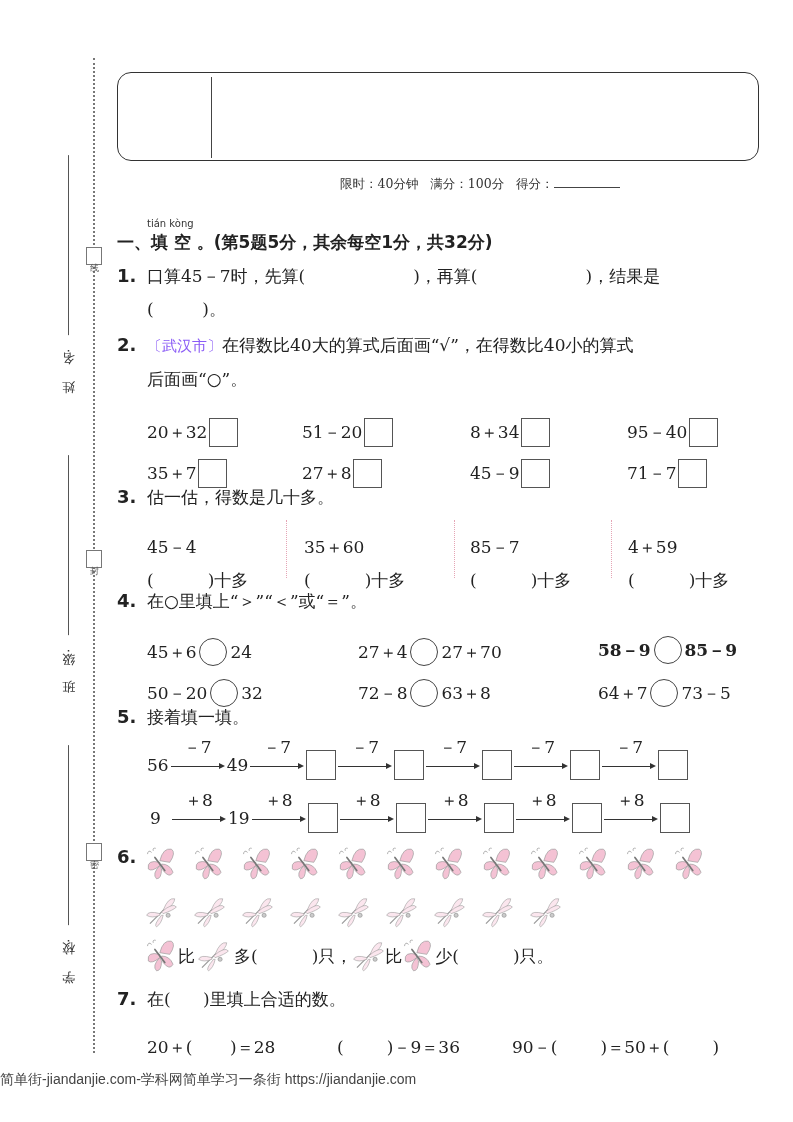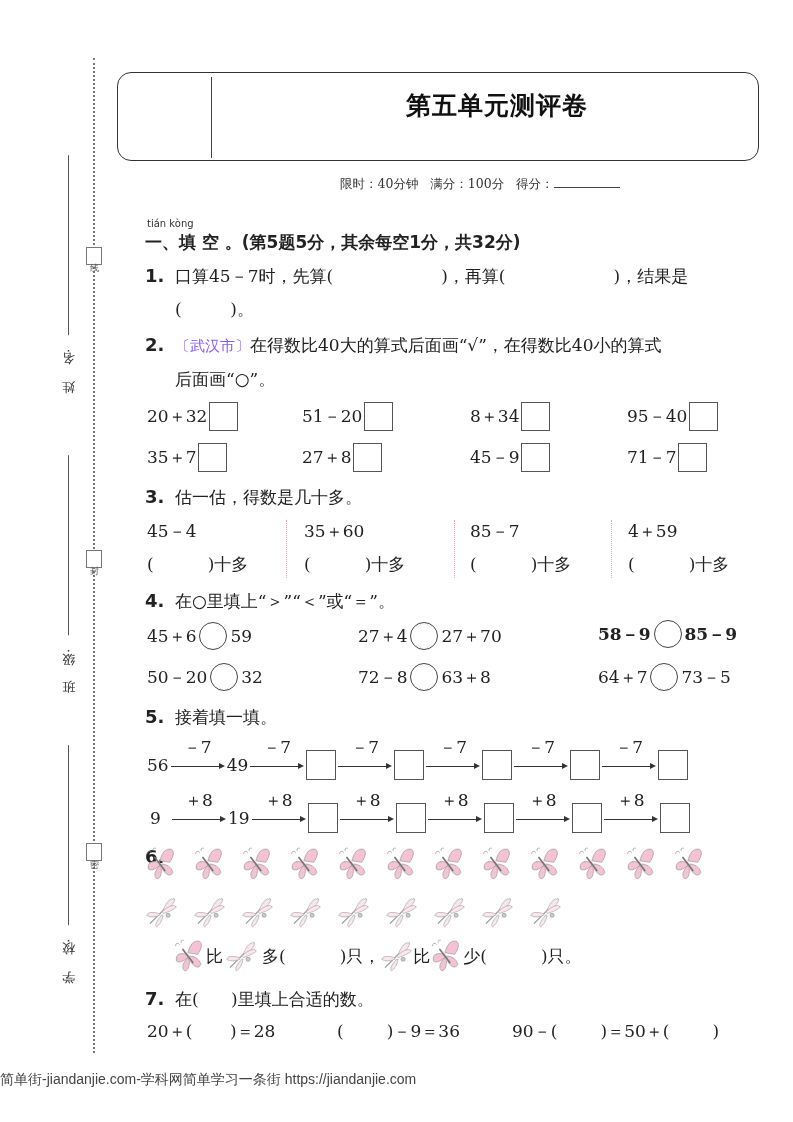--- a/index.html
+++ b/index.html
@@ -16,27 +16,27 @@
   
   .header-box { position: absolute; left: 117px; top: 72px; width: 642px; height: 89px; border: 1px solid #333; border-radius: 14px; }
   .header-box .vline { position: absolute; left: 93px; top: 4px; height: 81px; border-left: 1px solid #444; }
   .title { position: absolute; left: 0; right: 0; top: 16px; text-align: center; padding-left: 118px; font-family: "DejaVu Sans", sans-serif; font-weight: bold; font-size: 25px; color: #111; letter-spacing: 1px; }
   .subtitle { position: absolute; left: 0; right: 0; top: 57px; text-align: center; padding-left: 118px; font-family: "DejaVu Sans", sans-serif; font-size: 12px; color: #222; }
 
   .meta { position: absolute; top: 176px; left: 340px; font-size: 12.5px; color: #333; white-space: pre; }
   .meta .blank { display: inline-block; width: 66px; border-bottom: 1px solid #444; height: 12px; vertical-align: baseline; }
 
   .content { position: absolute; left: 117px; top: 0; width: 650px; }
-  .row { position: absolute; left: 0; white-space: nowrap; font-size: 17px; margin-left: 28px; }
+  .row { position: absolute; left: 0; white-space: nowrap; font-size: 17px; }
   .qnum { font-family: "DejaVu Sans", sans-serif; font-weight: bold; font-size: 18px; display: inline-block; width: 30px; }
   .sec { font-family: "DejaVu Sans", sans-serif; font-weight: bold; font-size: 17px; }
   .pinyin { position: absolute; font-family: "DejaVu Sans", sans-serif; font-size: 10px; color: #333; }
   .tag { color: #8b5cf6; font-size: 15px; }
 
-  .cell { position: absolute; white-space: nowrap; font-size: 17px; display: flex; align-items: center; }
+  .cell { position: absolute; white-space: nowrap; font-size: 17px; display: flex; align-items: center; margin-top: 16px; }
   .sqbox { display: inline-block; width: 29px; height: 29px; border: 1px solid #555; margin-left: 2px; background: #fff; }
   .circ { display: inline-block; width: 28px; height: 28px; border: 1px solid #444; border-radius: 50%; margin: 0 3px; }
   .vdiv { position: absolute; border-left: 1px dotted #e5a5b5; }
 
   .chain { position: absolute; display: flex; align-items: flex-end; font-size: 17px; }
   .num { display: inline-block; line-height: 30px; }
   .arrow { position: relative; display: inline-block; width: 54px; height: 30px; margin: 0 2px; }
   .arrow .op { position: absolute; top: -14px; left: 0; right: 0; text-align: center; font-size: 17px; }
   .arrow .shaft { position: absolute; left: 0; right: 3px; top: 16px; border-top: 1px solid #333; }
   .arrow .head { position: absolute; right: 0; top: 13px; width: 0; height: 0; border-left: 6px solid #333; border-top: 3px solid transparent; border-bottom: 3px solid transparent; }
@@ -63,21 +63,20 @@
   <span class="lbl">班 级：</span>
   <span class="line"></span>
 </div>
 <div class="margin-field" style="top:745px;">
   <span class="lbl">学 校：</span>
   <span class="line"></span>
 </div>
 
 <div class="header-box">
   <div class="vline"></div>
-  <div class="title">第五单元测评卷</div>
 </div>
 
 <div class="meta"><span>限时：40分钟</span>   <span>满分：100分</span>   <span>得分：</span><span class="blank"></span></div>
 
 <div class="content">
 
   <div class="pinyin" style="left:30px;top:218px;">tián kòng</div>
   <div class="row sec" style="top:231px;">一、填 空 。(第5题5分，其余每空1分，共32分)</div>
 
   <div class="row" style="top:265px;">
@@ -138,21 +137,21 @@
   <div class="cell" style="left:353px;top:553px;white-space:pre;">(          )十多</div>
   <div class="cell" style="left:511px;top:520px;">4＋59</div>
   <div class="cell" style="left:511px;top:553px;white-space:pre;">(          )十多</div>
 
   <div class="row" style="top:590px;">
     <span class="qnum">4.</span><span>在○里填上“＞”“＜”或“＝”。</span>
   </div>
   <div class="cell" style="left:30px;top:622px;">
       <span>45＋6</span>
       <span class="circ"></span>
-      <span>59</span>
+      <span>24</span>
     </div>
   <div class="cell" style="left:241px;top:622px;">
       <span>27＋4</span>
       <span class="circ"></span>
       <span>27＋70</span>
     </div>
   <div class="cell" style="left:481px;top:620px;font-weight:bold;">
       <span>58－9</span>
       <span class="circ"></span>
       <span>85－9</span>

